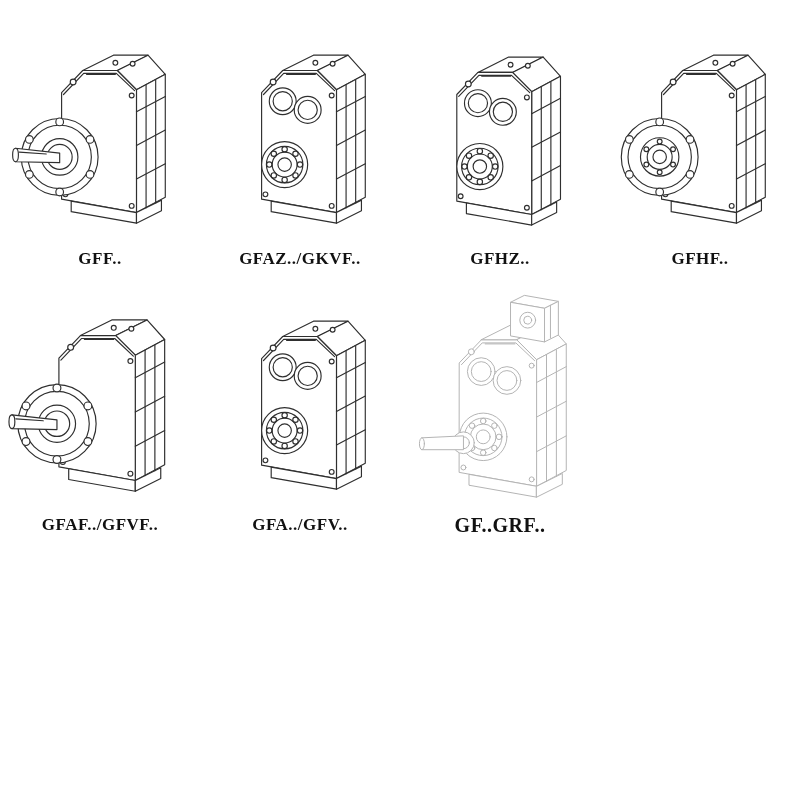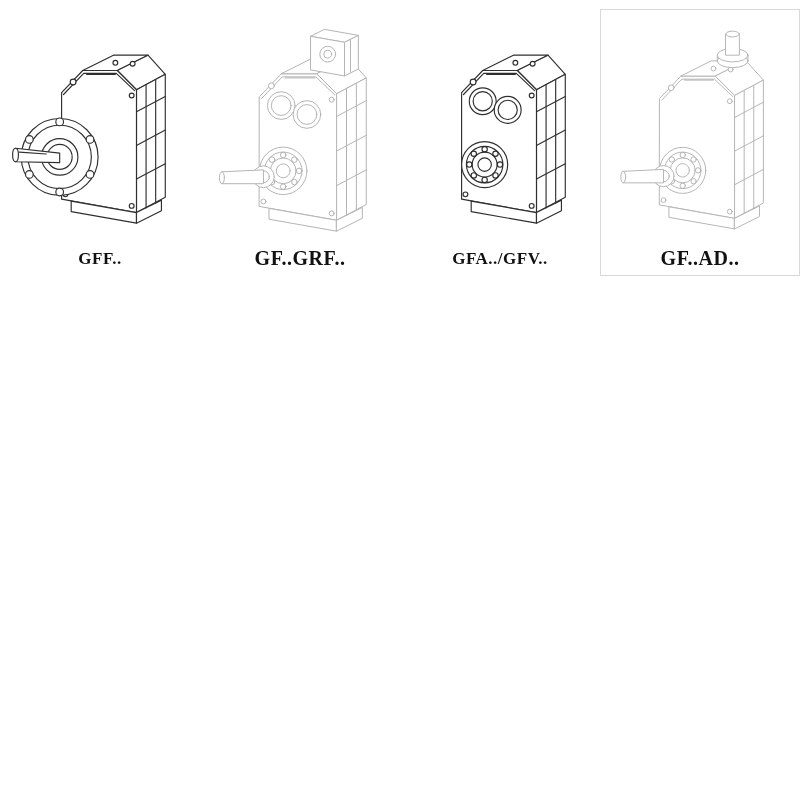--- a/index.html
+++ b/index.html
@@ -169,55 +169,78 @@
 <div class="page">
 
   <figure class="cell">
     <svg class="art solid" viewBox="0 0 200 230" role="img">
       <use href="#housing"></use>
         <use href="#flangeshaft"></use>
     </svg>
     <figcaption class="lbl">GFF..</figcaption>
   </figure>
 
-
-
-
-
-
-
-
+  <figure class="cell">
+    <svg class="art solid" viewBox="0 0 200 230" role="img">
+      <use href="#housing"></use>
+        <use href="#bores"></use>
+        <use href="#bearing"></use>
+    </svg>
+    <figcaption class="lbl">GFAZ../GKVF..</figcaption>
+  </figure>
+
+  <figure class="cell">
+    <svg class="art solid" viewBox="0 0 200 230" role="img">
+      <g transform="translate(-5,2)">
+          <use href="#housing"></use>
+          <use href="#bores"></use>
+          <use href="#bearing"></use>
+        </g>
+    </svg>
+    <figcaption class="lbl">GFHZ..</figcaption>
+  </figure>
+
+  <figure class="cell">
+    <svg class="art solid" viewBox="0 0 200 230" role="img">
+      <use href="#housing"></use>
+        <use href="#flangeonly"></use>
+    </svg>
+    <figcaption class="lbl">GFHF..</figcaption>
+  </figure>
+
+
+
+
+
+  <figure class="cell">
+    <svg class="art solid" viewBox="0 0 200 230" role="img">
+      <g transform="translate(-4,-2) scale(1.02)">
+          <use href="#housing"></use>
+          <use href="#flangeshaft"></use>
+        </g>
+    </svg>
+    <figcaption class="lbl">GFAF../GFVF..</figcaption>
+  </figure>
+
+  <figure class="cell">
+    <svg class="art solid" viewBox="0 0 200 230" role="img">
+      <use href="#housing"></use>
+        <use href="#bores"></use>
+        <use href="#bearing"></use>
+    </svg>
+    <figcaption class="lbl">GFA../GFV..</figcaption>
+  </figure>
 
   <figure class="cell">
     <svg class="art faint" viewBox="0 0 200 230" role="img">
       <g transform="translate(-4,2) scale(1.03)">
         <use href="#housing"></use>
           <use href="#bores"></use>
           <use href="#bearing"></use>
         <use href="#outshaft"></use>
           <use href="#adapter"></use>
       </g>
     </svg>
     <figcaption class="lbl big">GF..GRF..</figcaption>
   </figure>
 
-  <figure class="cell">
-    <svg class="art solid" viewBox="0 0 200 230" role="img">
-      <use href="#housing"></use>
-        <use href="#bores"></use>
-        <use href="#bearing"></use>
-    </svg>
-    <figcaption class="lbl">GFA../GFV..</figcaption>
-  </figure>
-
-  <figure class="cell boxed">
-    <svg class="art faint" viewBox="0 0 200 230" role="img">
-      <g transform="translate(-2,6)">
-        <use href="#housing"></use>
-          <use href="#bearing"></use>
-        <use href="#outshaft"></use>
-          <use href="#topshaft"></use>
-      </g>
-    </svg>
-    <figcaption class="lbl big">GF..AD..</figcaption>
-  </figure>
 
 </div>
 
 </body></html>

